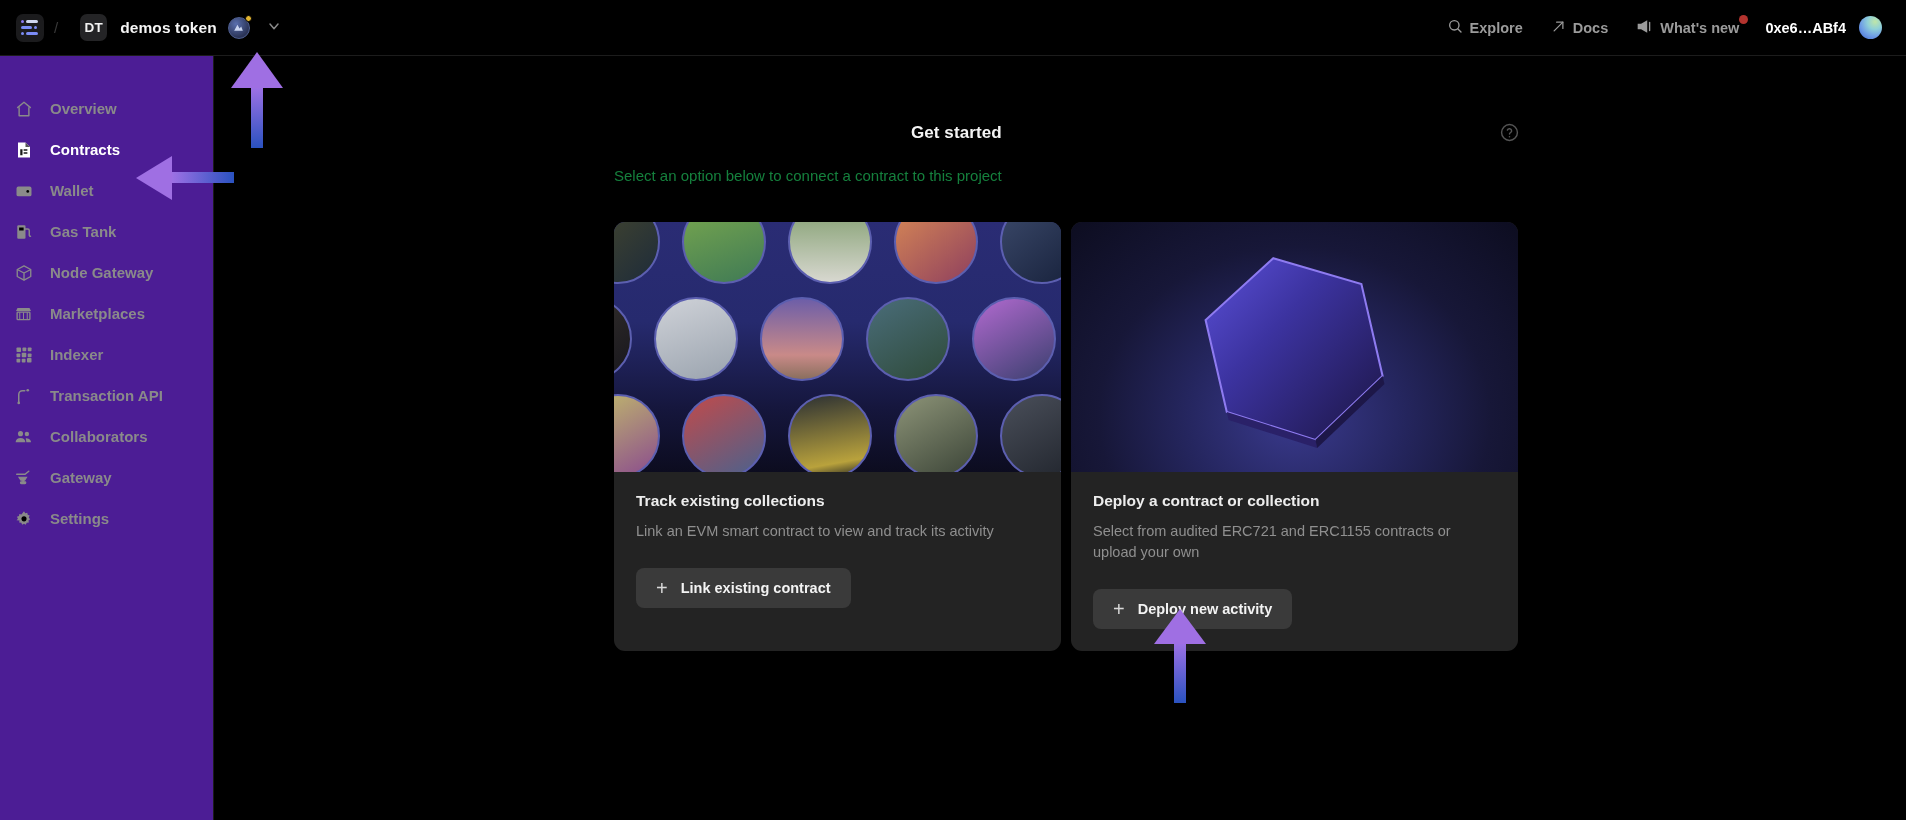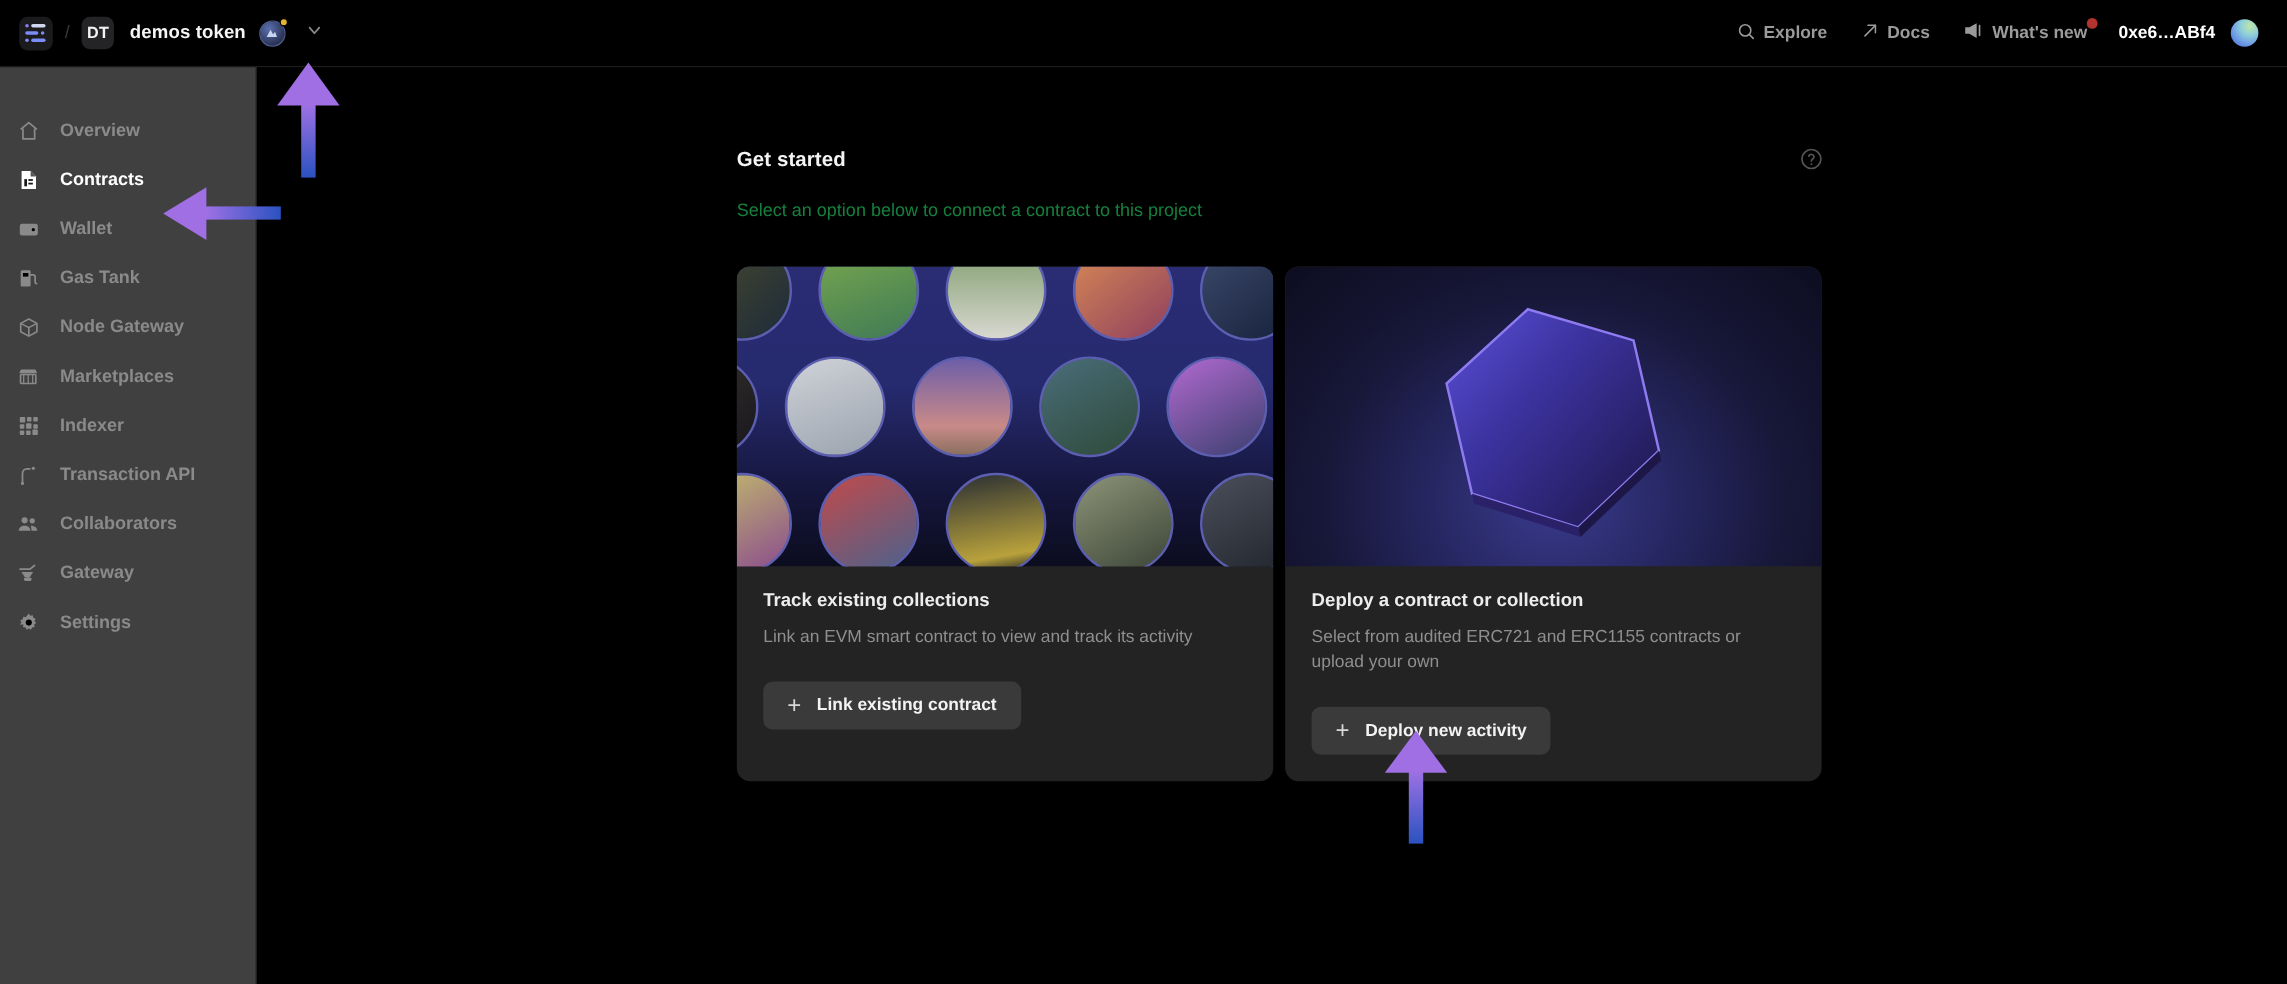--- a/index.html
+++ b/index.html
@@ -25,21 +25,21 @@
   }
   .menu-row { display:flex; align-items:center; gap:2px; }
   .dot { width:3px; height:3px; border-radius:50%; background:#8d7bf6; flex:none; }
   .dot.b { background:#7b8cf6; }
   .bar { height:3px; border-radius:2px; background:#cfd6ee; }
   .bar.b { background:#7b8cf6; }
   .slash { color:#3a3a3a; font-size:15px; margin:0 10px; }
   .dt-badge {
     width:27px; height:27px; border-radius:7px; background:#242426;
     color:#f2f2f2; font-size:13.5px; font-weight:700;
-    display:flex; align-items:center; justify-content:center; letter-spacing:.2px;
+    display:flex; align-items:center; justify-content:center; letter-spacing:.2px;margin-left:12px;
   }
   .proj-name {
     color:#f5f5f5; font-size:15.5px; font-weight:700; margin-left:13px; letter-spacing:.1px;
   }
   .chain-badge { position:relative; width:22px; height:22px; margin-left:11px; cursor:pointer; }
   .chain-badge .ring {
     position:absolute; inset:0; border-radius:50%;
     background:radial-gradient(circle at 35% 30%, #5a6fae, #2b3457 70%);
     border:1px solid #4d5d8e;
     display:flex; align-items:center; justify-content:center;
@@ -65,34 +65,34 @@
     color:#ffffff; font-size:14.5px; font-weight:700; margin-left:12px; cursor:pointer;
   }
   .avatar {
     width:23px; height:23px; border-radius:50%; margin-left:13px; cursor:pointer;
     background:radial-gradient(circle at 70% 25%, #bfe6a8 0%, #8fd0d8 32%, #6f9ee6 62%, #3f63cf 100%);
   }
 
   
   .sidebar {
     position:absolute; top:56px; left:0; width:214px; height:764px;
-    background:#404040; border-right:1px solid #1c1c1c; padding-top:32px;
+    background:#4c1d95; border-right:1px solid #1c1c1c; padding-top:32px;
   }
   .nav-item {
     display:flex; align-items:center; gap:17px; height:41px;
     padding-left:14px; color:#8a8a8a; font-size:15px; font-weight:600; cursor:pointer;
   }
   .nav-item.active { color:#ffffff; font-weight:700; }
   .nav-ico { width:19px; height:19px; flex:none; display:flex; align-items:center; justify-content:center; }
   .nav-ico svg { display:block; }
 
   
   .main { position:absolute; top:56px; left:214px; width:1692px; height:764px; }
   .content { position:absolute; left:400px; top:67px; width:905px; }
-  .sec-head { display:flex; align-items:flex-start; }
+  .sec-head { display:flex; align-items:flex-start;text-align:right; }
   .sec-title { color:#f4f4f4; font-size:17px; font-weight:700; letter-spacing:.1px; }
   .sec-sub { color:#15803d; font-size:15px; margin-top:24px; }
   .help-ico { margin-left:auto; cursor:pointer; opacity:.55; }
 
   .cards { display:flex; gap:10px; margin-top:38px; }
   .card {
     width:447px; background:#232323; border-radius:11px; overflow:hidden;
   }
   .card-img { height:250px; position:relative; overflow:hidden; }
 

